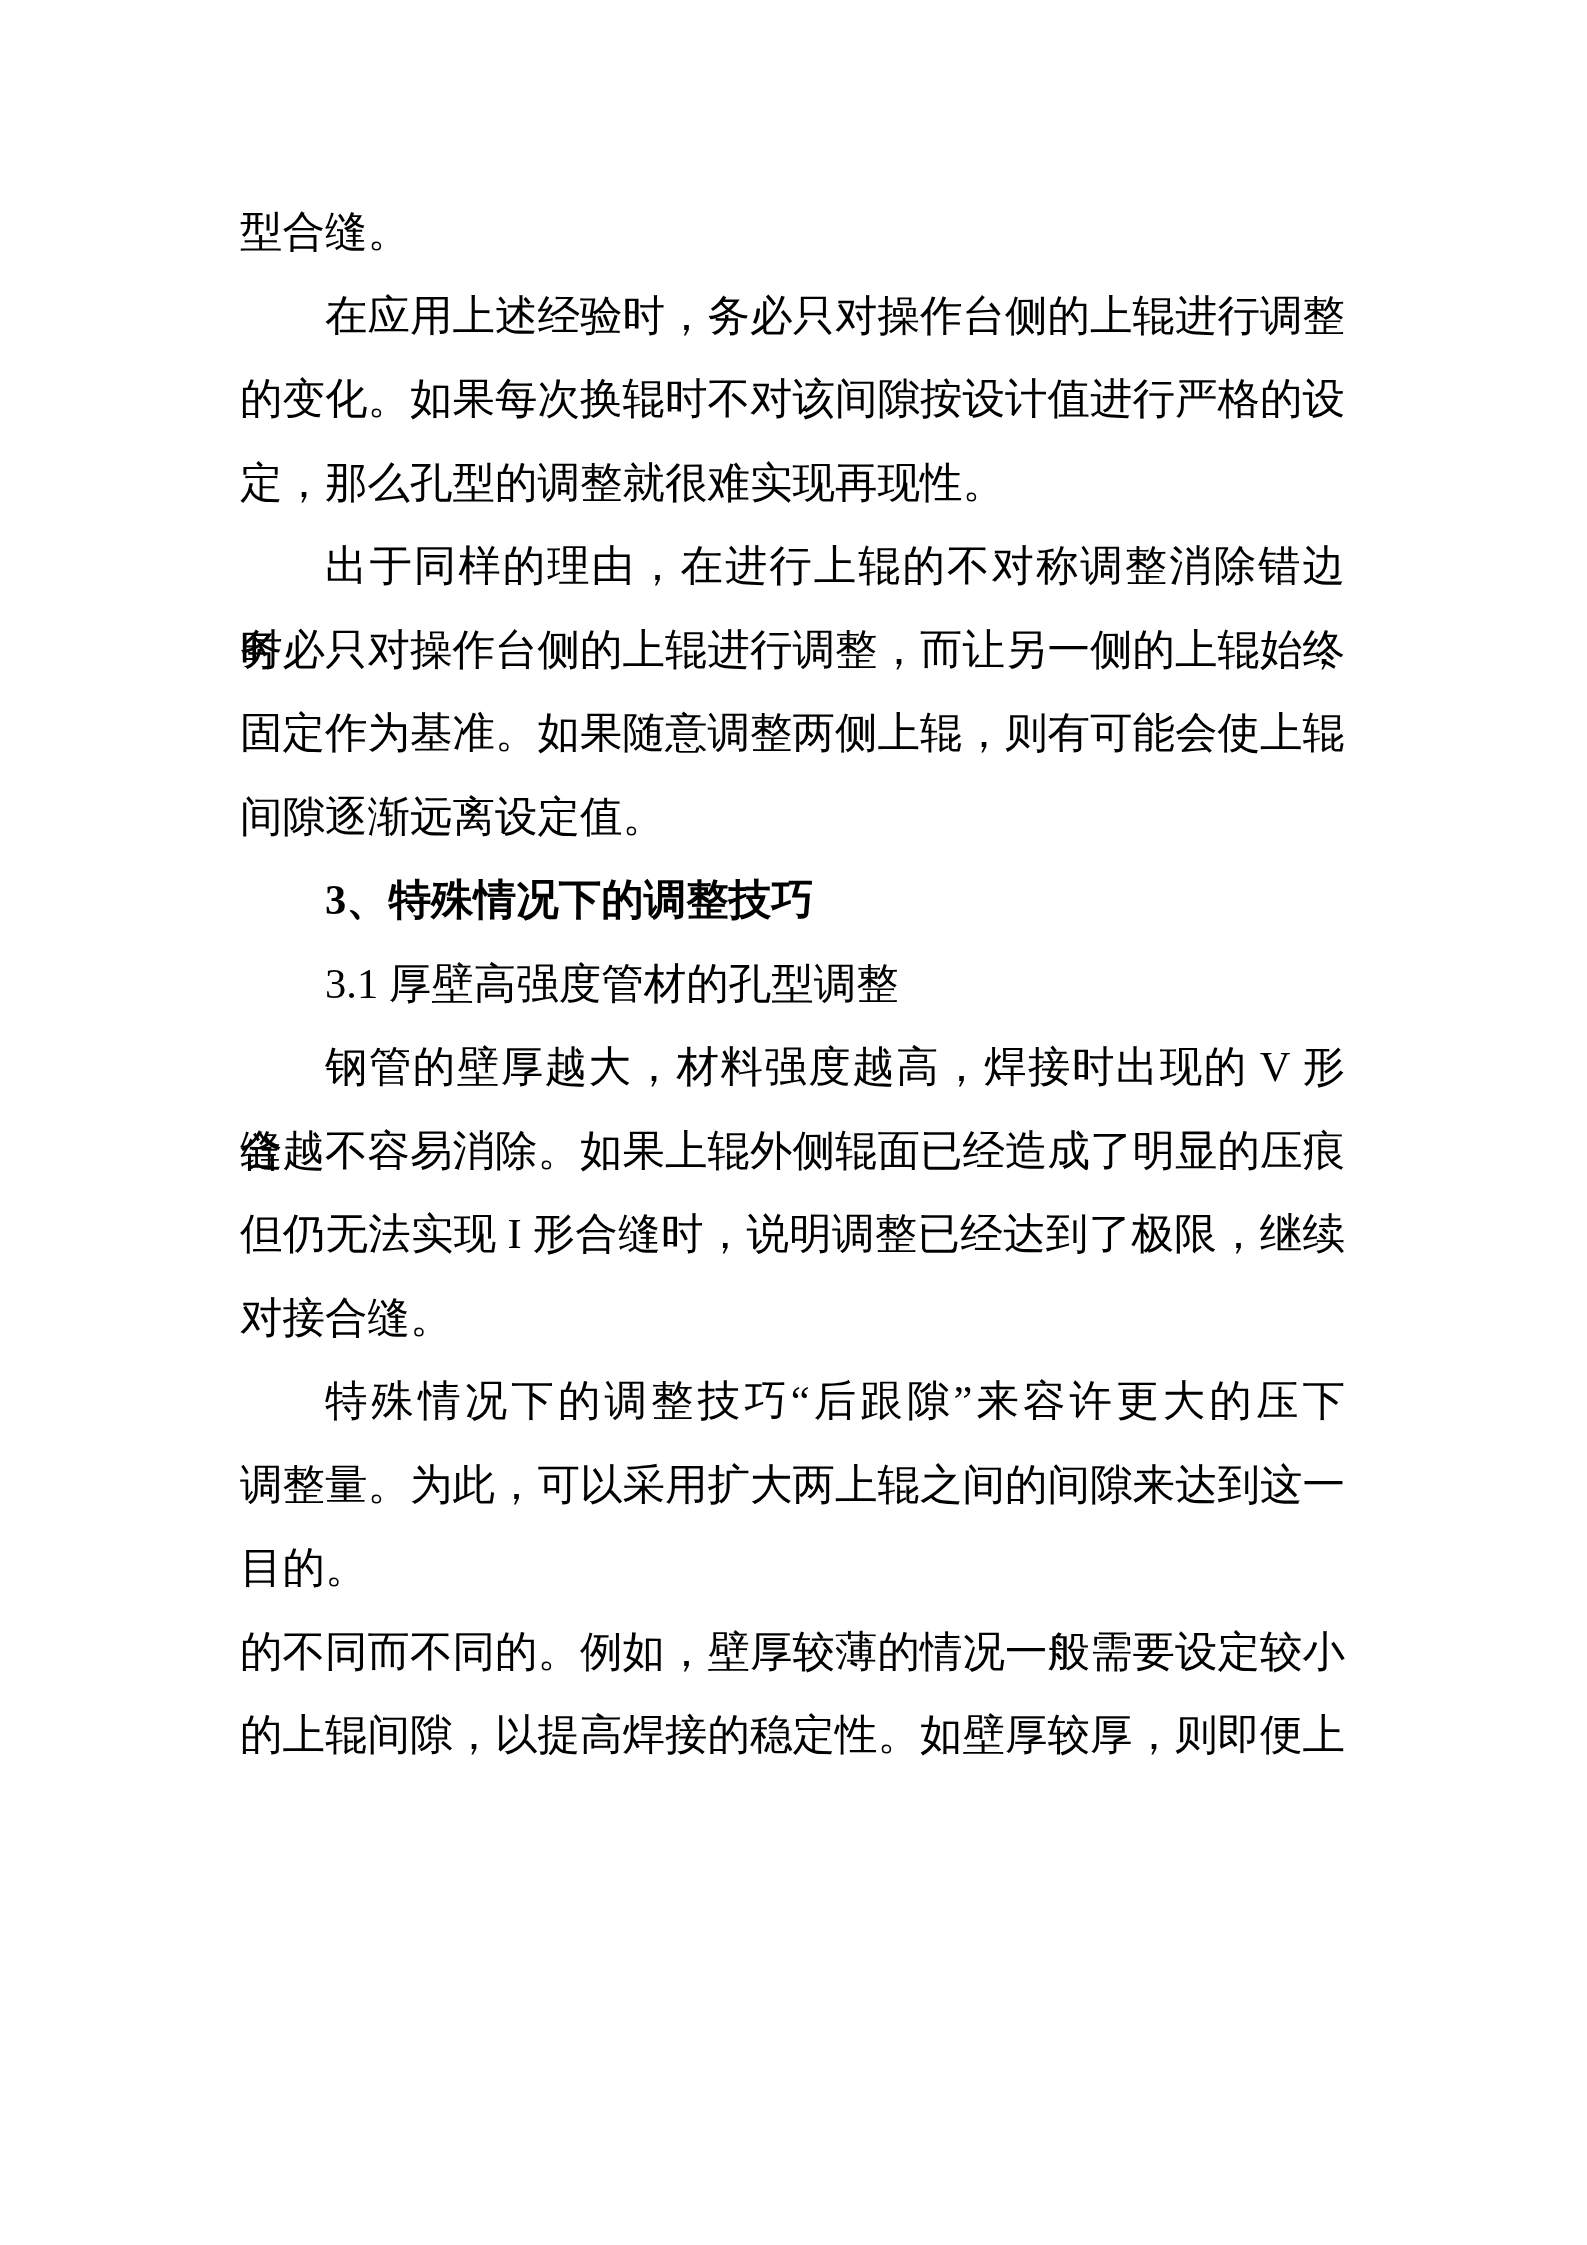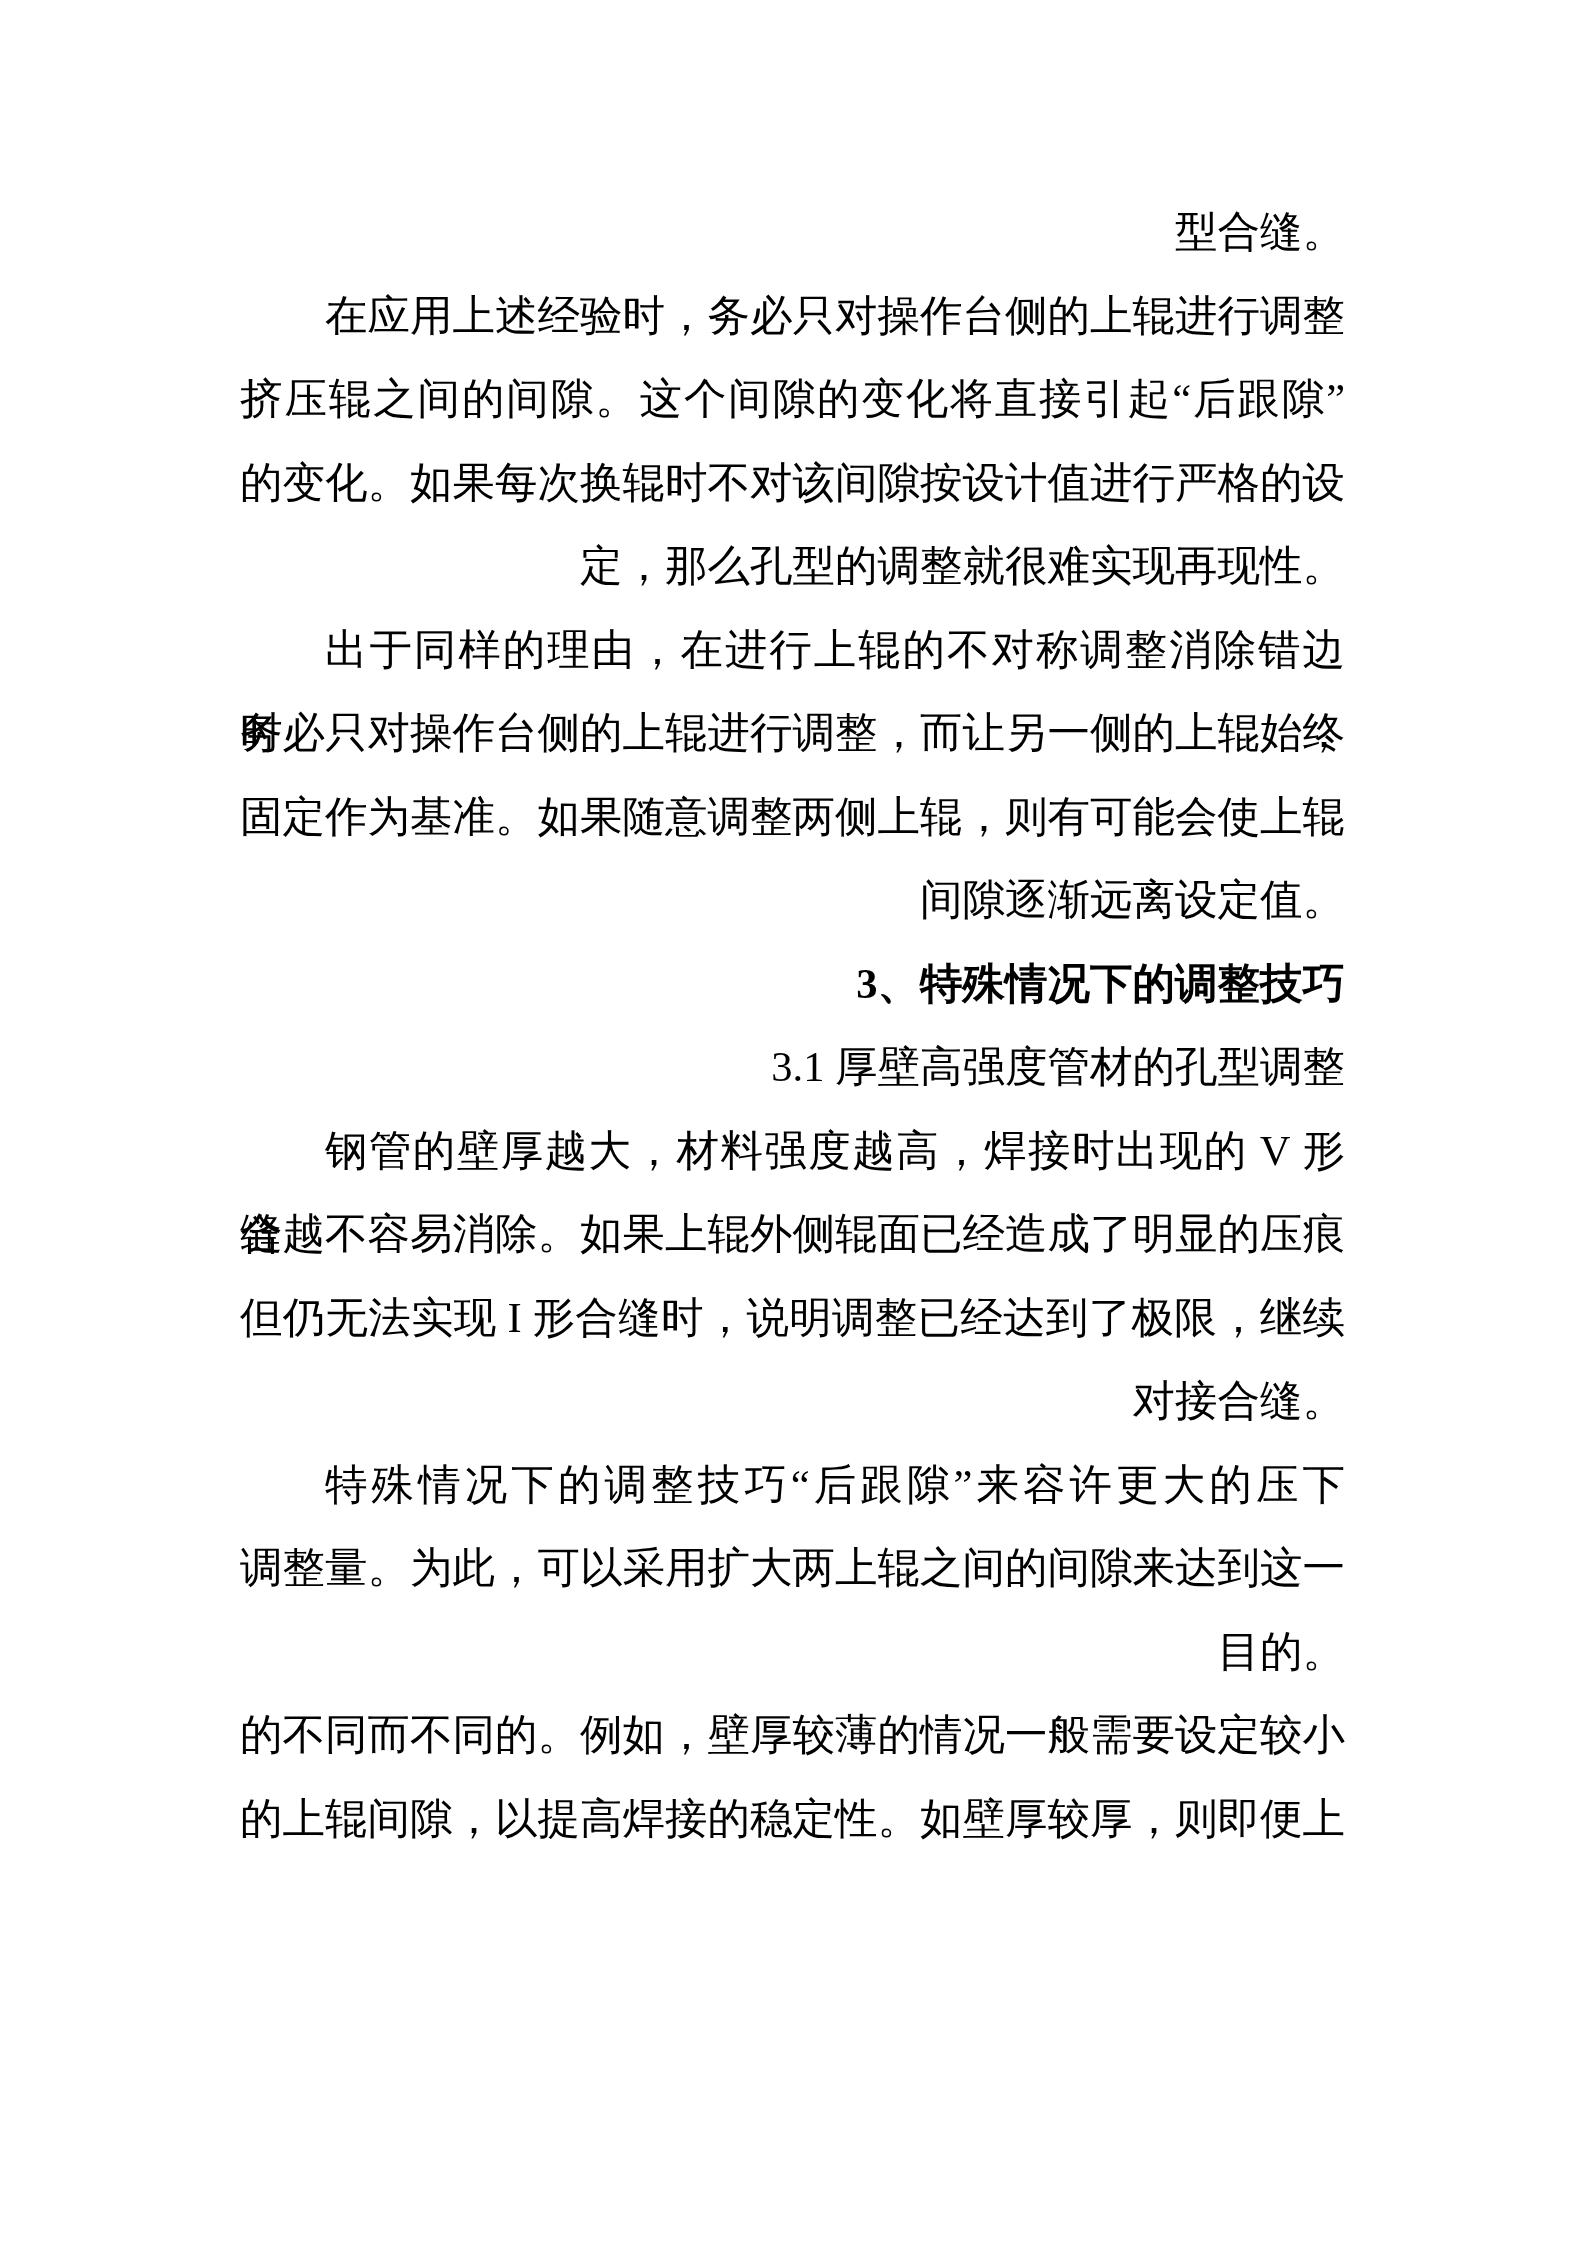--- a/index.html
+++ b/index.html
@@ -25,21 +25,21 @@
     top: 190px;
     width: 1105px;
     color: #000000;
     font-size: 42.5px;
     line-height: 83.5px;
     font-kerning: none;
   }
   .line {
     width: 1105px;
     height: 83.5px;
-    text-align: right;
+    text-align: left;
     white-space: normal;
   }
   .line.full {
     text-align: justify;
     text-align-last: justify;
     text-justify: inter-character;
   }
   .line.indent {
     text-indent: 85px;
   }
@@ -47,21 +47,20 @@
     font-weight: bold;
   }
 </style>
 </head>
 <body>
 
 <div class="page">
   <div class="doc-body">
     <div class="line">型合缝。</div>
     <div class="line indent full">在应用上述经验时，务必只对操作台侧的上辊进行调整</div>
-    <div class="line full">挤压辊之间的间隙。这个间隙的变化将直接引起“后跟隙”</div>
     <div class="line full">的变化。如果每次换辊时不对该间隙按设计值进行严格的设</div>
     <div class="line">定，那么孔型的调整就很难实现再现性。</div>
     <div class="line indent full">出于同样的理由，在进行上辊的不对称调整消除错边时，</div>
     <div class="line full">务必只对操作台侧的上辊进行调整，而让另一侧的上辊始终</div>
     <div class="line full">固定作为基准。如果随意调整两侧上辊，则有可能会使上辊</div>
     <div class="line">间隙逐渐远离设定值。</div>
     <div class="line indent bold">3、特殊情况下的调整技巧</div>
     <div class="line indent">3.1 厚壁高强度管材的孔型调整</div>
     <div class="line indent full">钢管的壁厚越大，材料强度越高，焊接时出现的 V 形合</div>
     <div class="line full">缝越不容易消除。如果上辊外侧辊面已经造成了明显的压痕</div>

